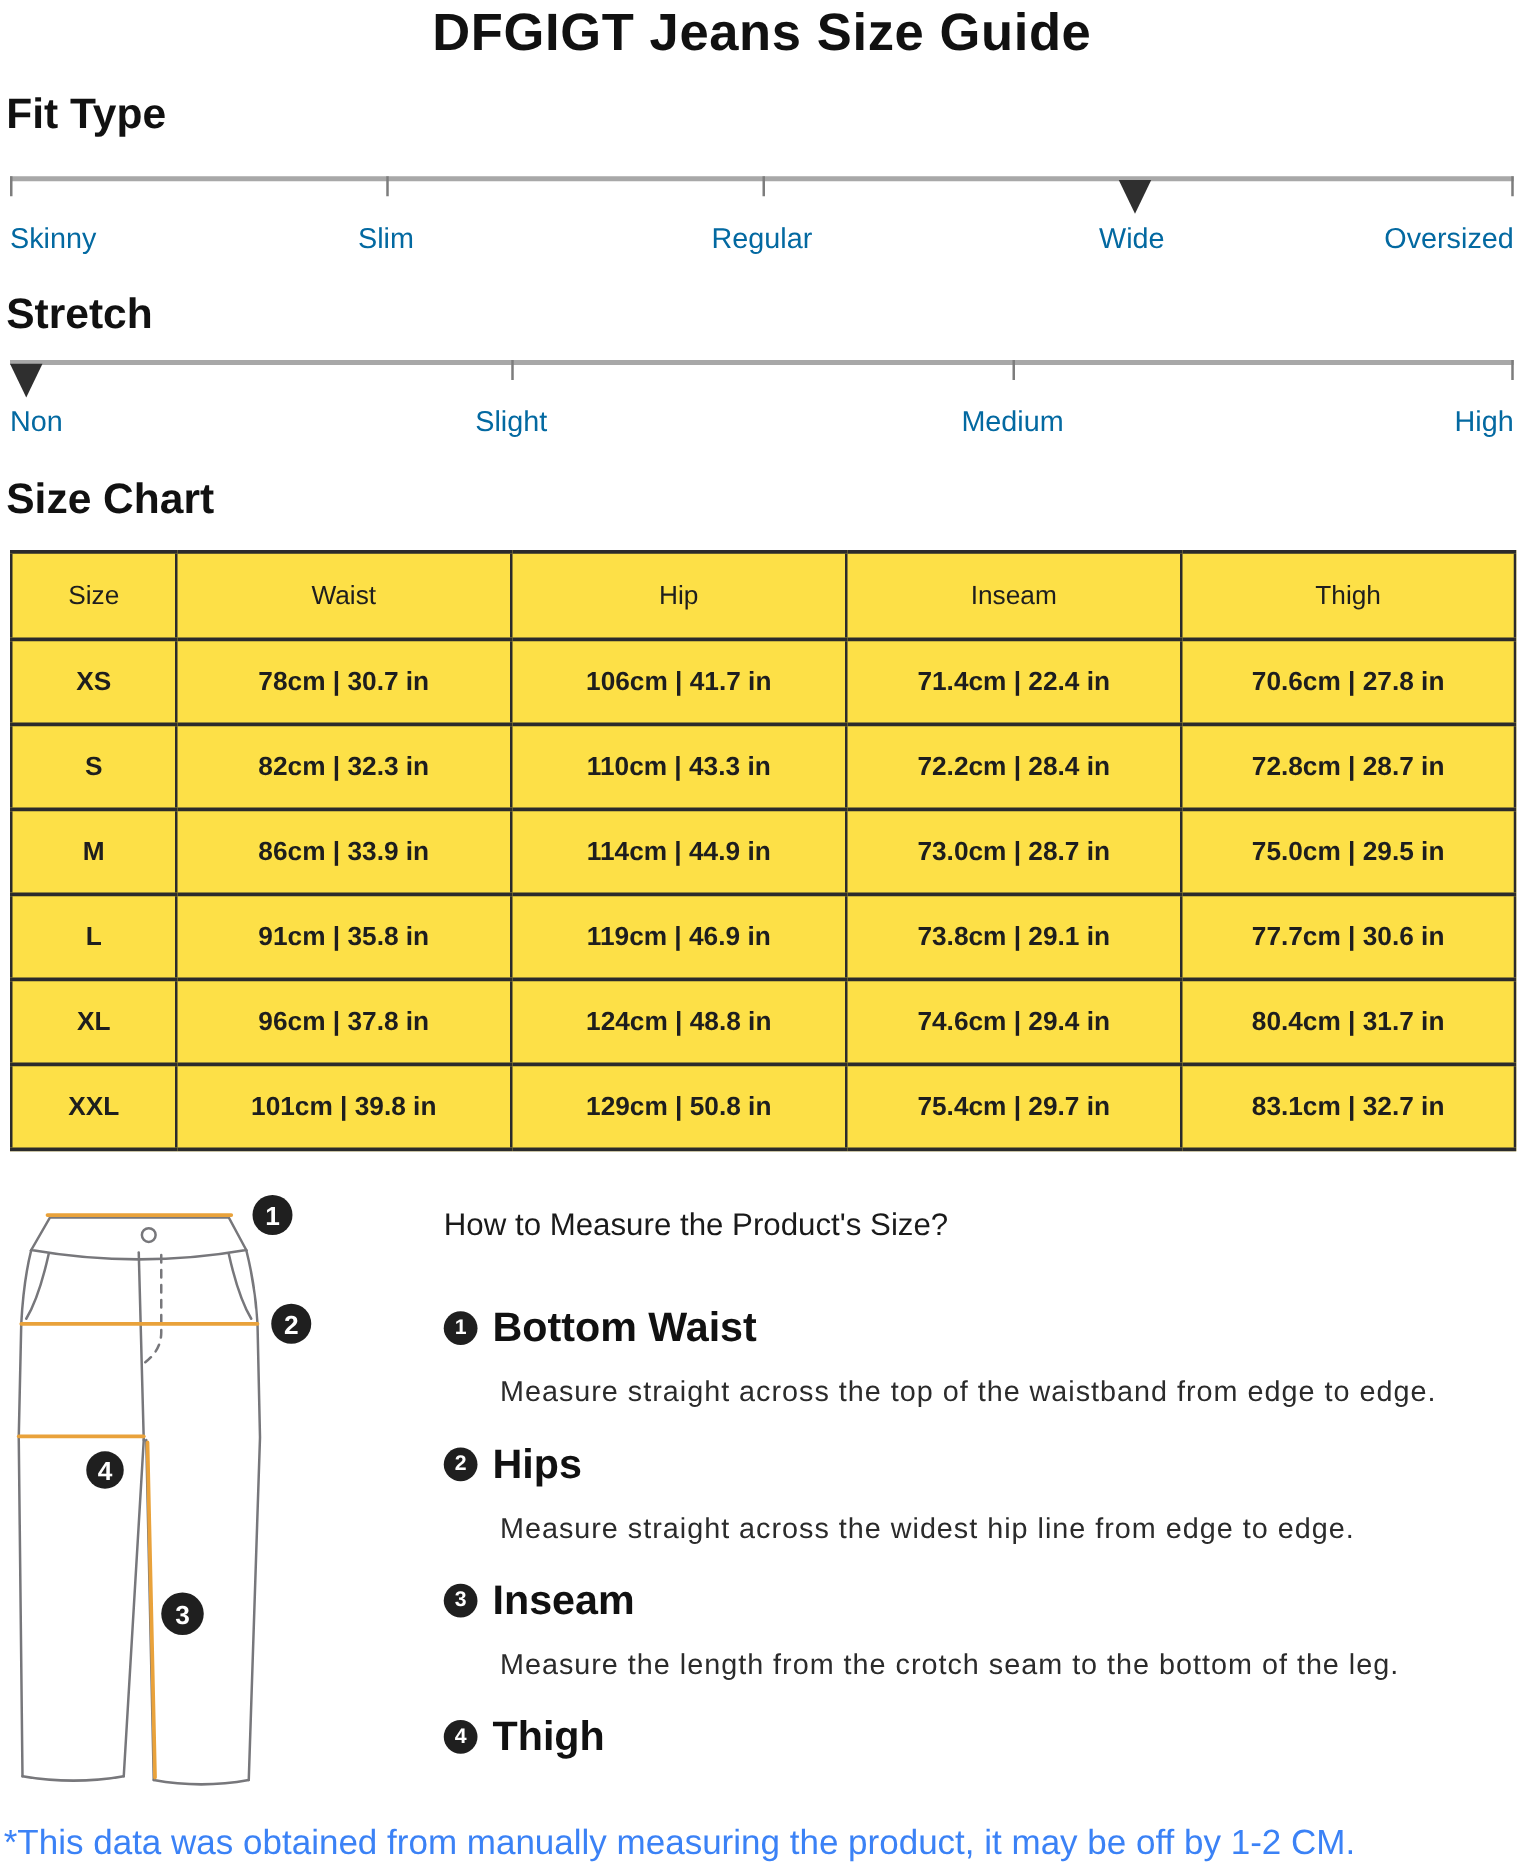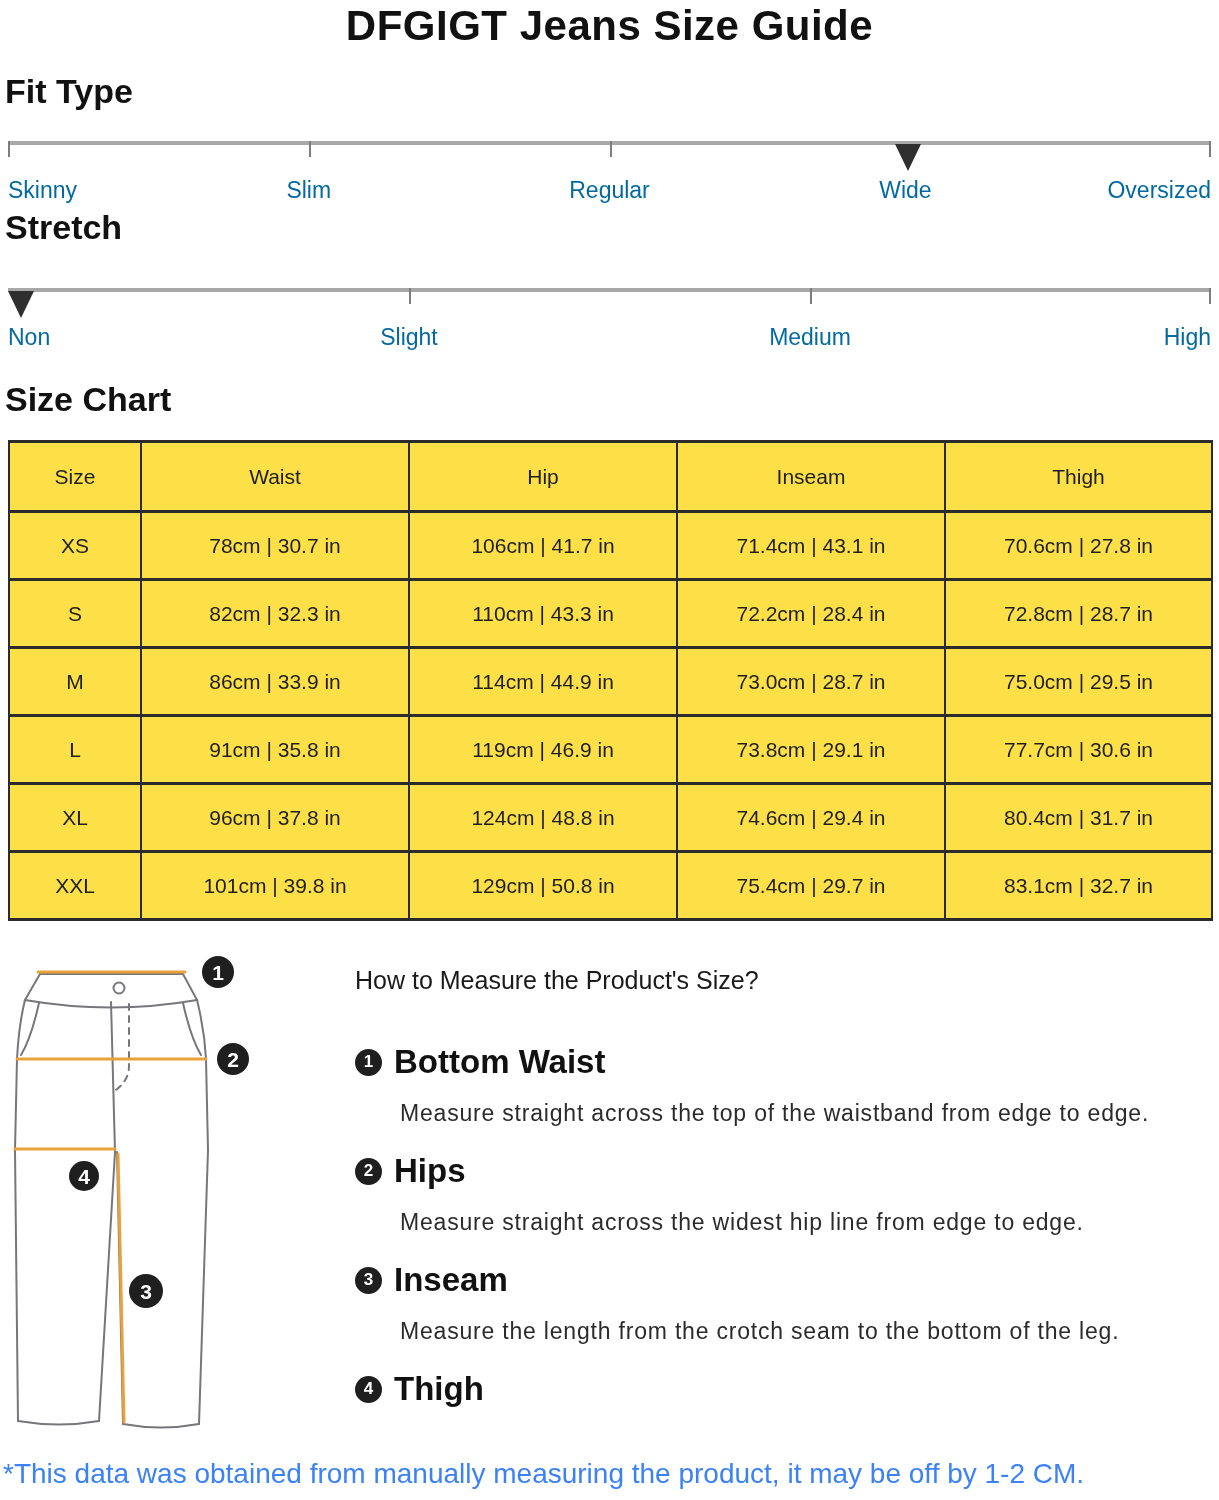--- a/index.html
+++ b/index.html
@@ -27,21 +27,21 @@
   .s-label.center { transform:translateX(-50%); }
   
   .size-table-wrap { position:absolute; top:440px; left:8px; }
   table.size-table { border-collapse:collapse; table-layout:fixed; width:1203px; background:#fde047; }
   .size-table th, .size-table td {
     border:2px solid #2B2B2B; border-top-width:3px; border-bottom-width:3px;
     text-align:center; vertical-align:middle; font-weight:normal;
     font-size:21px; color:#1e1e1e; padding:0;
   }
   .size-table th { height:67px; }
-  .size-table td { height:65px; }
+  .size-table td { height:65px;font-weight:bold; }
   
   .howto { position:absolute; left:355px; top:966px; width:860px; }
   .howto-title { font-size:25px; color:#1a1a1a; margin:0 0 48px 0; }
   .item-head { display:flex; align-items:center; gap:12px; margin-top:25px; }
   .badge {
     width:27px; height:27px; border-radius:50%; background:#1F1F1F; color:#fff;
     font-size:17px; font-weight:bold; display:flex; align-items:center; justify-content:center;
     flex:0 0 27px;
   }
   .item-label { font-size:33px; font-weight:bold; color:#111; }
@@ -66,21 +66,21 @@
     <div class="tick" style="left:50%"></div>
     <div class="tick" style="right:0%"></div>
     <div class="marker" style="left:74.8%"></div>
     <div class="s-label" style="left:0">Skinny</div>
     <div class="s-label center" style="left:25%">Slim</div>
     <div class="s-label center" style="left:50%">Regular</div>
     <div class="s-label center" style="left:74.6%">Wide</div>
     <div class="s-label" style="right:0">Oversized</div>
   </div>
 
-  <div class="section-heading" style="top:208px">Stretch</div>
+  <div class="section-heading" style="top:232px">Stretch</div>
   <div class="slider" style="top:288px">
     <div class="track"></div>
     <div class="tick" style="left:33.33%"></div>
     <div class="tick" style="left:66.67%"></div>
     <div class="tick" style="right:0%"></div>
     <div class="marker" style="left:13px"></div>
     <div class="s-label" style="left:0">Non</div>
     <div class="s-label center" style="left:33.33%">Slight</div>
     <div class="s-label center" style="left:66.67%">Medium</div>
     <div class="s-label" style="right:0">High</div>
@@ -103,21 +103,21 @@
           <th>Hip</th>
           <th>Inseam</th>
           <th>Thigh</th>
         </tr>
       </thead>
       <tbody>
         <tr>
           <td>XS</td>
           <td>78cm | 30.7 in</td>
           <td>106cm | 41.7 in</td>
-          <td>71.4cm | 43.1 in</td>
+          <td>71.4cm | 22.4 in</td>
           <td>70.6cm | 27.8 in</td>
         </tr>
         <tr>
           <td>S</td>
           <td>82cm | 32.3 in</td>
           <td>110cm | 43.3 in</td>
           <td>72.2cm | 28.4 in</td>
           <td>72.8cm | 28.7 in</td>
         </tr>
         <tr>

